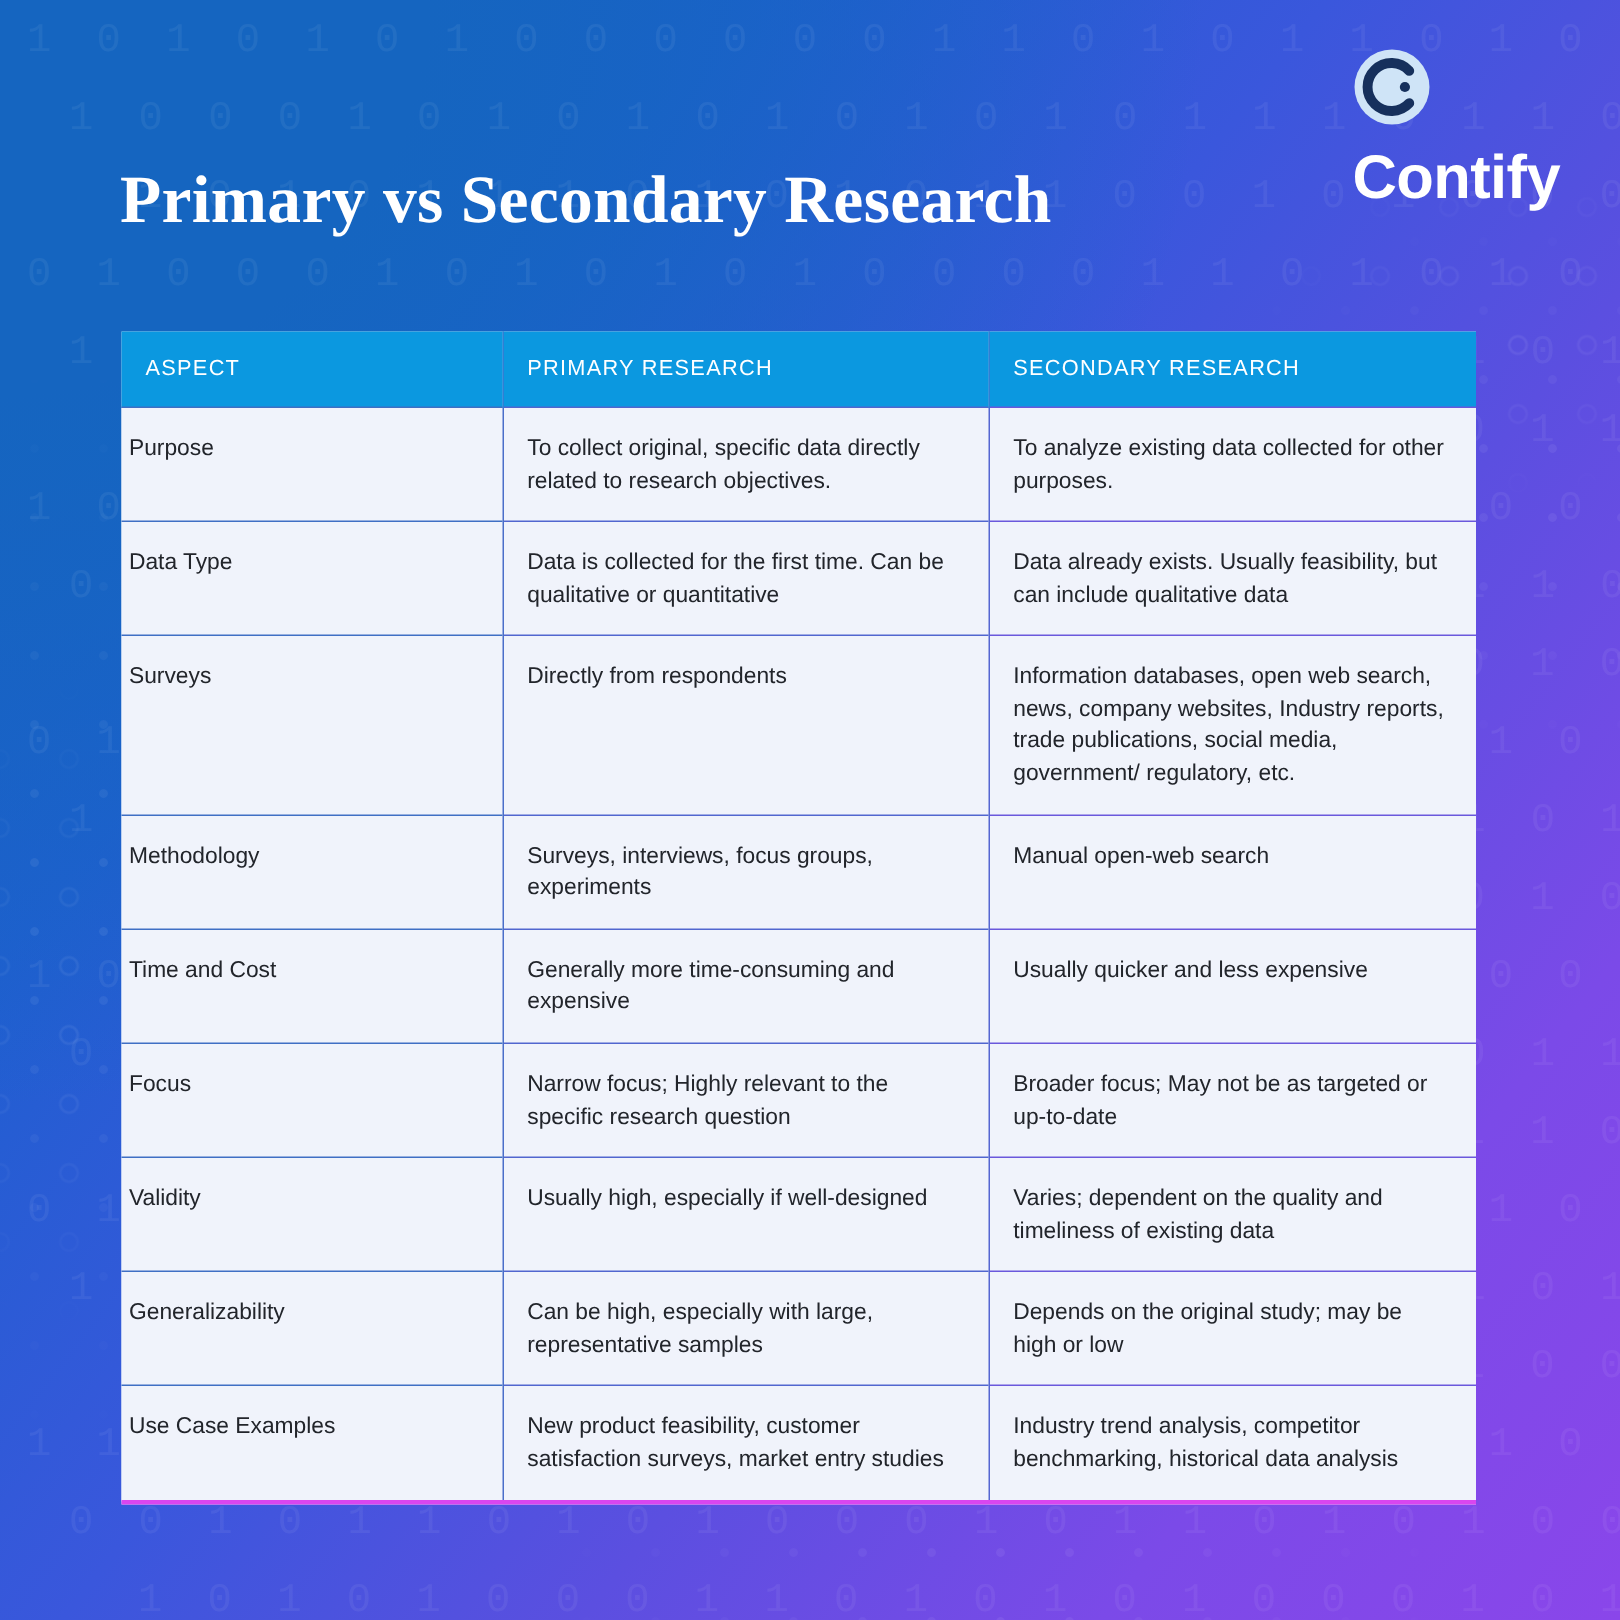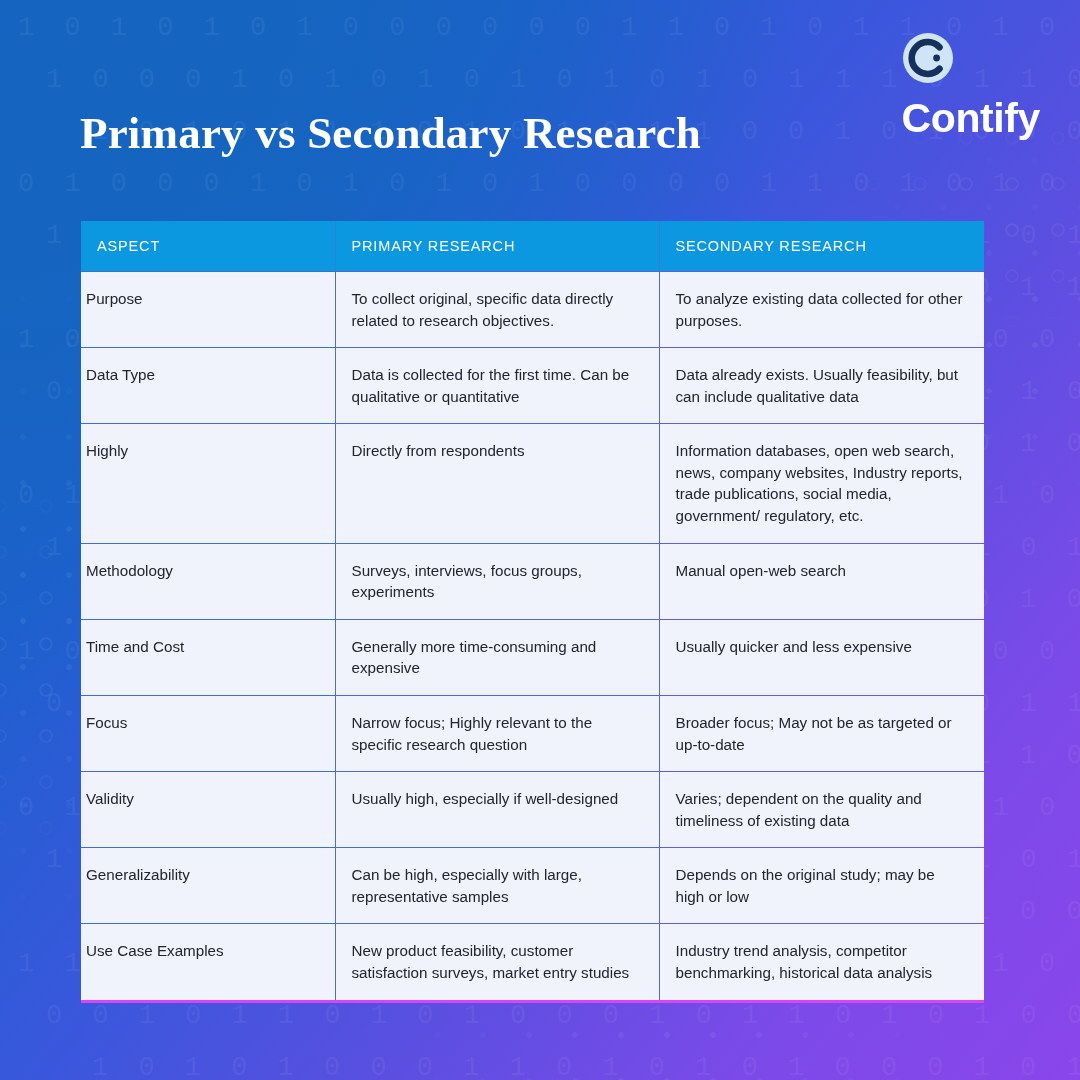--- a/index.html
+++ b/index.html
@@ -180,21 +180,21 @@
             <td class="k">Purpose</td>
             <td class="v1">To collect original, specific data directly related to research objectives.</td>
             <td class="v2">To analyze existing data collected for other purposes.</td>
           </tr>
           <tr>
             <td class="k">Data Type</td>
             <td class="v1">Data is collected for the first time. Can be qualitative or quantitative</td>
             <td class="v2">Data already exists. Usually feasibility, but can include qualitative data</td>
           </tr>
           <tr>
-            <td class="k">Highly</td>
+            <td class="k">Surveys</td>
             <td class="v1">Directly from respondents</td>
             <td class="v2">Information databases, open web search, news, company websites, Industry reports, trade publications, social media, government/ regulatory, etc.</td>
           </tr>
           <tr>
             <td class="k">Methodology</td>
             <td class="v1">Surveys, interviews, focus groups, experiments</td>
             <td class="v2">Manual open-web search</td>
           </tr>
           <tr>
             <td class="k">Time and Cost</td>

